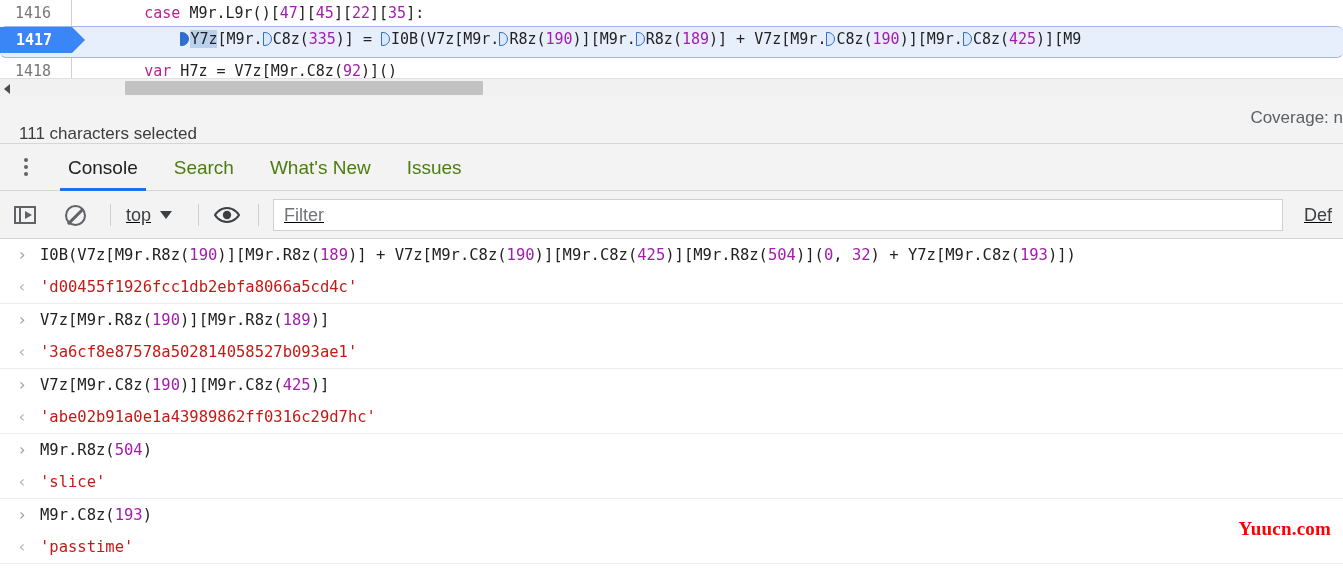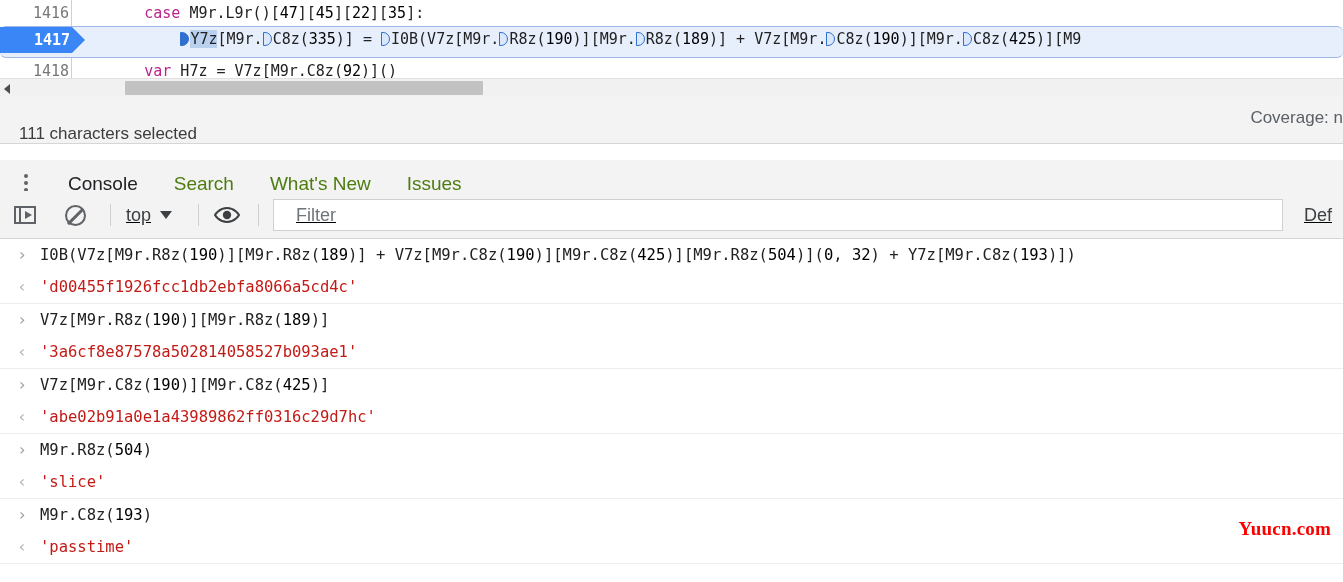--- a/index.html
+++ b/index.html
@@ -37,21 +37,21 @@
     font-family: "DejaVu Sans Mono", "Liberation Mono", monospace;
     font-size: 15px;
   }
 
   .gutter {
     position: absolute;
     left: 0; top: 0;
     width: 72px;
     height: 26px;
     text-align: right;
-    padding-right: 2px;
+    padding-right: 20px;
     box-sizing: border-box;
     color: #777777;
     font-family: "DejaVu Sans Mono", "Liberation Mono", monospace;
     font-size: 15px;
     background: #ffffff;
     border-right: 1px solid #cfcfcf;
     z-index: 3;
   }
 
   .code-line.active .gutter {
@@ -84,21 +84,21 @@
   .code-text {
     position: absolute;
     left: 72px;
     top: 0;
     padding-left: 0px;
     white-space: pre;
     color: #222222;
   }
 
   .tok-kw  { color: #b9258f; }
-  .tok-num { color: #000000; }
+  .tok-num { color: #a21caf; }
   .tok-plain { color: #222222; }
   .sel { background: #b9d0ef; }
 
   
   .marker {
     display: inline-block;
     width: 9px;
     height: 14px;
     vertical-align: -2px;
     margin: 0 1px 0 0;
@@ -161,21 +161,21 @@
     right: 0px; top: 11px;
     font-size: 17px;
     color: #5a5f66;
     white-space: nowrap;
     margin-left: 44px;
   }
 
   
   .tabbar {
     position: absolute;
-    left: 0; top: 160px;
+    left: 0; top: 144px;
     width: 1343px;
     height: 47px;
     background: #f3f3f3;
     border-bottom: 1px solid #d6d6d6;
     box-sizing: border-box;
   }
   .kebab {
     position: absolute;
     left: 24px; top: 14px;
     width: 4px; height: 19px;
@@ -301,21 +301,21 @@
   }
   .eye-icon svg { display: block; }
   .filter-input {
     width: 1010px;
     height: 32px;
     background: #ffffff;
     border: 1px solid #d0d0d0;
     box-sizing: border-box;
     font-size: 18px;
     color: #5f6368;
-    padding: 0 22px;
+    padding: 0 10px;
     font-family: "Liberation Sans", sans-serif;
     outline: none;
   }
   .filter-input::placeholder { color: #70757a; }
   .levels-label {
     font-size: 18px;
     color: #3c4043;
     white-space: nowrap;
   }
 

